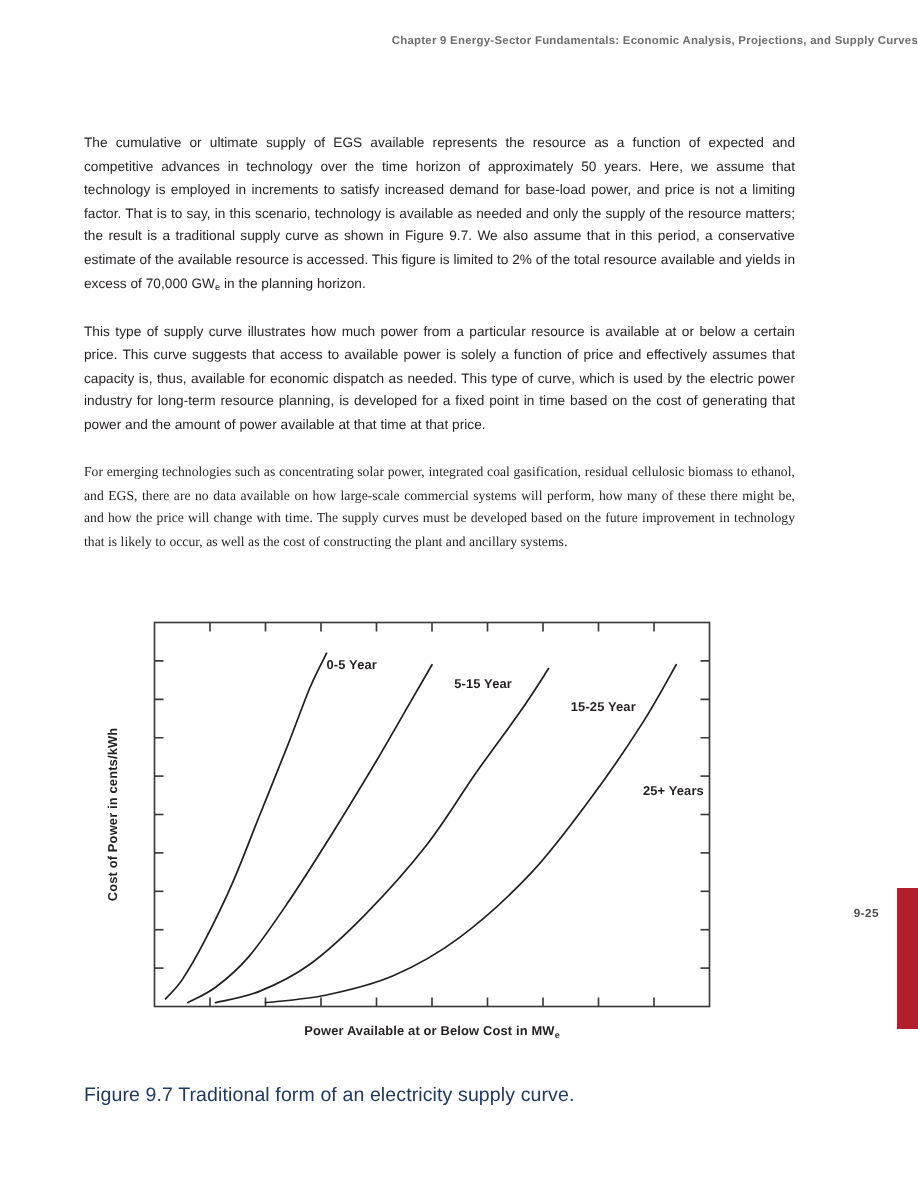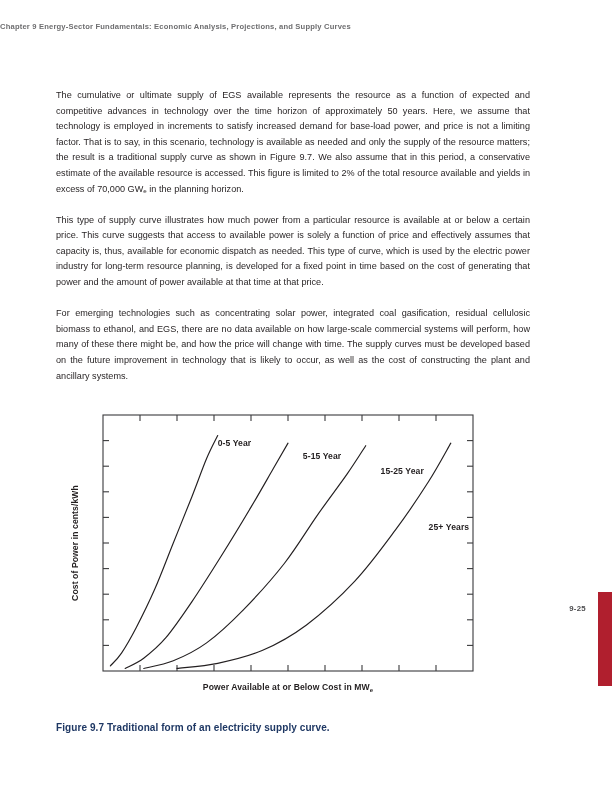--- a/index.html
+++ b/index.html
@@ -21,21 +21,21 @@
     position: absolute;
     inset: 0;
   }
 
   
   .running-header {
     position: absolute;
     top: 22px;
     left: 0;
     right: 0;
-    text-align: left;
+    text-align: right;
     font-size: 7.6px;
     letter-spacing: 0.18px;
     color: #6e6e70;
     font-weight: 700;
   }
 
   
   .body-col {
     position: absolute;
     left: 56px;
@@ -44,21 +44,21 @@
   }
   .para {
     font-size: 9.1px;
     line-height: 15.6px;
     text-align: justify;
     text-justify: inter-word;
     margin: 0 0 15.5px 0;
     color: #231f20;
     letter-spacing: 0.02px;
   }
-  .para:last-child { margin-bottom: 0; }
+  .para:last-child { margin-bottom: 0; font-family: Liberation Serif, serif; }
   sub {
     font-size: 0.68em;
     vertical-align: baseline;
     position: relative;
     top: 0.28em;
   }
 
   
   .figure-block {
     position: absolute;
@@ -76,22 +76,22 @@
     left: 0;
     top: 0;
     display: block;
   }
 
   .figure-caption {
     position: absolute;
     left: 56px;
     top: 722px;
     width: 470px;
-    font-size: 10px;
-    font-weight: 700;
+    font-size: 13px;
+    font-weight: 400;
     color: #1f3864;
     letter-spacing: 0.08px;
   }
 
   
   .folio {
     position: absolute;
     right: 26px;
     top: 604px;
     font-size: 7.8px;

